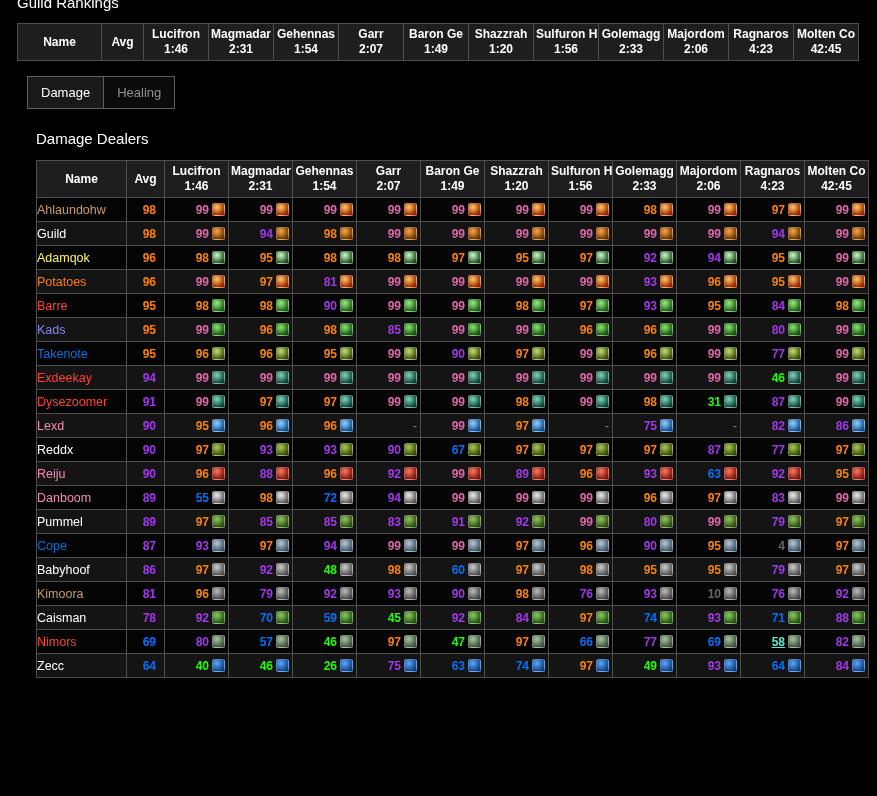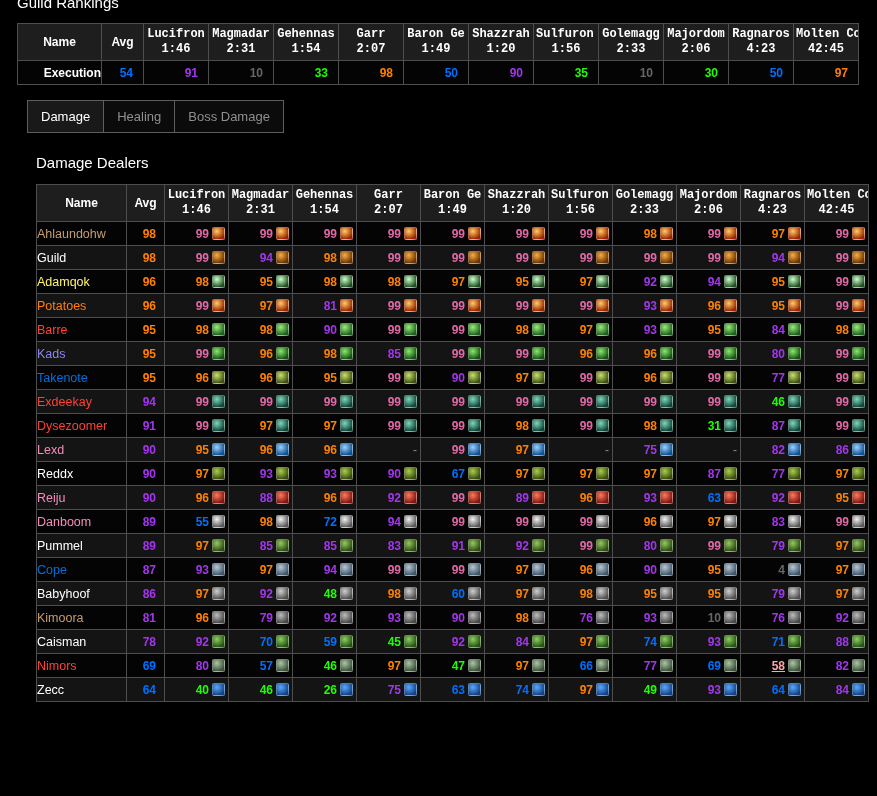--- a/index.html
+++ b/index.html
@@ -15,21 +15,21 @@
   .title-guild { margin-top:-6px; }
   .title-player { margin-top:15px; }
   .subtitle { font-size:15px; font-weight:400; color:#fff; margin:21px 0 0 36px; line-height:17px; }
 
   .rank-table { border-collapse:collapse; table-layout:fixed; font-size:12px; }
   .rank-table th, .rank-table td { border:1px solid #4e4e4e; overflow:hidden; white-space:nowrap; }
   .rank-table thead th {
     background:#1e1e1e; color:#fff; font-weight:bold; font-size:12px;
     padding:3px 2px; text-align:center; vertical-align:middle;
   }
-  .bname, .btime { line-height:15px;font-family:Liberation Mono, monospace; }
+  .bname, .btime { line-height:15px; }
   .rank-table tbody td { height:24px; padding:0; vertical-align:middle; }
   .rank-table tbody tr:nth-child(odd)  { background:#040404; }
   .rank-table tbody tr:nth-child(even) { background:#141414; }
 
   #guild-table { width:841px; margin:12px 0 0 17px; }
   #guild-table .c-name { width:84px; }
   #guild-table .c-avg  { width:42px; }
   #guild-table .c-boss { width:65px; }
   #guild-table .c-val  { padding-right:10px; }
 
@@ -112,43 +112,27 @@
             <div class="bname">Ragnaros</div>
             <div class="btime">4:23</div>
           </th>
           <th class="c-boss">
             <div class="bname">Molten Co</div>
             <div class="btime">42:45</div>
           </th>
         </tr>
       </thead>
     <tbody id="guild-body">
-        <tr>
-          <td class="g-name">Execution</td>
-          <td class="c-avg c-val" style="color: rgb(0, 112, 255);">54</td>
-          <td class="c-boss c-val" style="color: rgb(163, 53, 238);">91</td>
-          <td class="c-boss c-val" style="color: rgb(102, 102, 102);">10</td>
-          <td class="c-boss c-val" style="color: rgb(30, 255, 0);">33</td>
-          <td class="c-boss c-val" style="color: rgb(255, 128, 0);">98</td>
-          <td class="c-boss c-val" style="color: rgb(0, 112, 255);">50</td>
-          <td class="c-boss c-val" style="color: rgb(163, 53, 238);">90</td>
-          <td class="c-boss c-val" style="color: rgb(30, 255, 0);">35</td>
-          <td class="c-boss c-val" style="color: rgb(102, 102, 102);">10</td>
-          <td class="c-boss c-val" style="color: rgb(30, 255, 0);">30</td>
-          <td class="c-boss c-val" style="color: rgb(0, 112, 255);">50</td>
-          <td class="c-boss c-val" style="color: rgb(255, 128, 0);">97</td>
-        </tr>
       </tbody>
   </table>
 
 
   <div class="tabs" id="tabs">
       <div class="tab active">Damage</div>
       <div class="tab">Healing</div>
-      <div class="tab">Boss Damage</div>
     </div>
 
   <h3 class="subtitle">Damage Dealers</h3>
 
   <table class="rank-table" id="player-table">
     <thead id="player-head">
         <tr>
           <th class="c-name">Name</th>
           <th class="c-avg">Avg</th>
           <th class="c-boss">
@@ -473,21 +457,21 @@
           <td class="c-avg c-avg-val" style="color: rgb(0, 112, 255);">69</td>
           <td class="c-boss c-val"><span style="color: rgb(163, 53, 238);">80</span><span class="spec-icon" style="background: radial-gradient(circle at 35% 30%, rgb(170, 199, 162), rgb(60, 79, 58) 78%);"></span></td>
           <td class="c-boss c-val"><span style="color: rgb(0, 112, 255);">57</span><span class="spec-icon" style="background: radial-gradient(circle at 35% 30%, rgb(170, 199, 162), rgb(60, 79, 58) 78%);"></span></td>
           <td class="c-boss c-val"><span style="color: rgb(30, 255, 0);">46</span><span class="spec-icon" style="background: radial-gradient(circle at 35% 30%, rgb(170, 199, 162), rgb(60, 79, 58) 78%);"></span></td>
           <td class="c-boss c-val"><span style="color: rgb(255, 128, 0);">97</span><span class="spec-icon" style="background: radial-gradient(circle at 35% 30%, rgb(170, 199, 162), rgb(60, 79, 58) 78%);"></span></td>
           <td class="c-boss c-val"><span style="color: rgb(30, 255, 0);">47</span><span class="spec-icon" style="background: radial-gradient(circle at 35% 30%, rgb(170, 199, 162), rgb(60, 79, 58) 78%);"></span></td>
           <td class="c-boss c-val"><span style="color: rgb(255, 128, 0);">97</span><span class="spec-icon" style="background: radial-gradient(circle at 35% 30%, rgb(170, 199, 162), rgb(60, 79, 58) 78%);"></span></td>
           <td class="c-boss c-val"><span style="color: rgb(0, 112, 255);">66</span><span class="spec-icon" style="background: radial-gradient(circle at 35% 30%, rgb(170, 199, 162), rgb(60, 79, 58) 78%);"></span></td>
           <td class="c-boss c-val"><span style="color: rgb(163, 53, 238);">77</span><span class="spec-icon" style="background: radial-gradient(circle at 35% 30%, rgb(170, 199, 162), rgb(60, 79, 58) 78%);"></span></td>
           <td class="c-boss c-val"><span style="color: rgb(0, 112, 255);">69</span><span class="spec-icon" style="background: radial-gradient(circle at 35% 30%, rgb(170, 199, 162), rgb(60, 79, 58) 78%);"></span></td>
-          <td class="c-boss c-val"><span style="color: #fca5a5; text-decoration: underline;">58</span><span class="spec-icon" style="background: radial-gradient(circle at 35% 30%, rgb(170, 199, 162), rgb(60, 79, 58) 78%);"></span></td>
+          <td class="c-boss c-val"><span style="color: #5eead4; text-decoration: underline;">58</span><span class="spec-icon" style="background: radial-gradient(circle at 35% 30%, rgb(170, 199, 162), rgb(60, 79, 58) 78%);"></span></td>
           <td class="c-boss c-val"><span style="color: rgb(163, 53, 238);">82</span><span class="spec-icon" style="background: radial-gradient(circle at 35% 30%, rgb(170, 199, 162), rgb(60, 79, 58) 78%);"></span></td>
         </tr>
         <tr>
           <td class="p-name c-name" style="color: rgb(255, 255, 255);">Zecc</td>
           <td class="c-avg c-avg-val" style="color: rgb(0, 112, 255);">64</td>
           <td class="c-boss c-val"><span style="color: rgb(30, 255, 0);">40</span><span class="spec-icon" style="background: radial-gradient(circle at 35% 30%, rgb(88, 170, 255), rgb(18, 63, 130) 78%);"></span></td>
           <td class="c-boss c-val"><span style="color: rgb(30, 255, 0);">46</span><span class="spec-icon" style="background: radial-gradient(circle at 35% 30%, rgb(88, 170, 255), rgb(18, 63, 130) 78%);"></span></td>
           <td class="c-boss c-val"><span style="color: rgb(30, 255, 0);">26</span><span class="spec-icon" style="background: radial-gradient(circle at 35% 30%, rgb(88, 170, 255), rgb(18, 63, 130) 78%);"></span></td>
           <td class="c-boss c-val"><span style="color: rgb(163, 53, 238);">75</span><span class="spec-icon" style="background: radial-gradient(circle at 35% 30%, rgb(88, 170, 255), rgb(18, 63, 130) 78%);"></span></td>
           <td class="c-boss c-val"><span style="color: rgb(0, 112, 255);">63</span><span class="spec-icon" style="background: radial-gradient(circle at 35% 30%, rgb(88, 170, 255), rgb(18, 63, 130) 78%);"></span></td>

